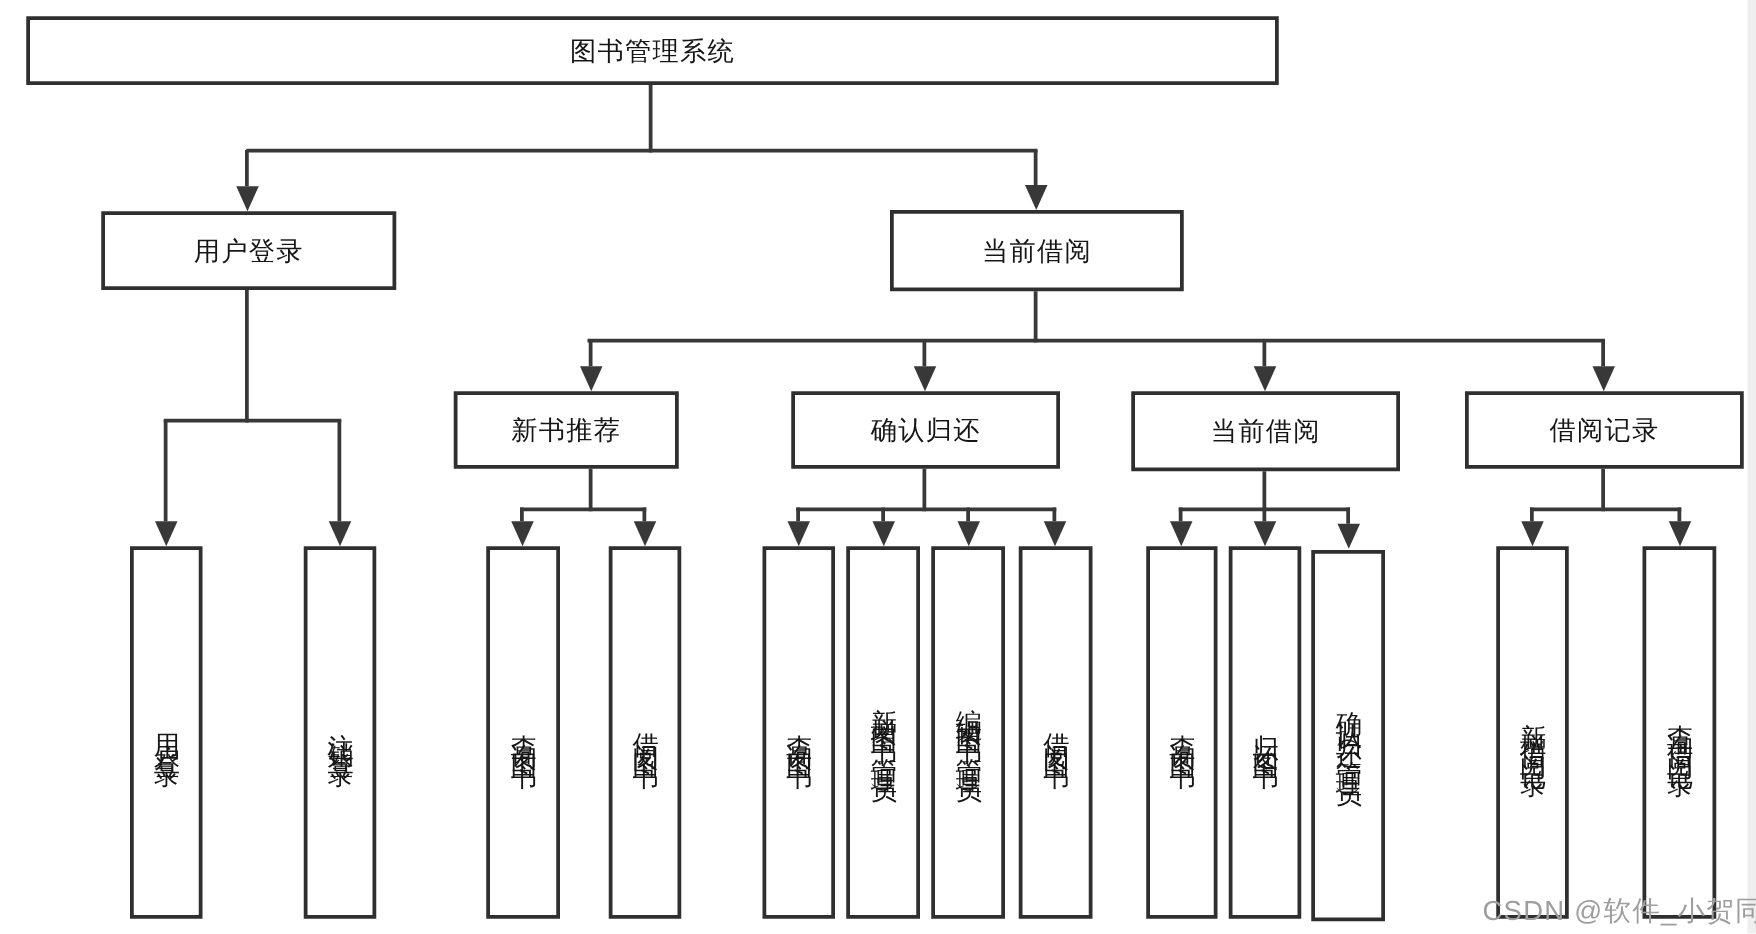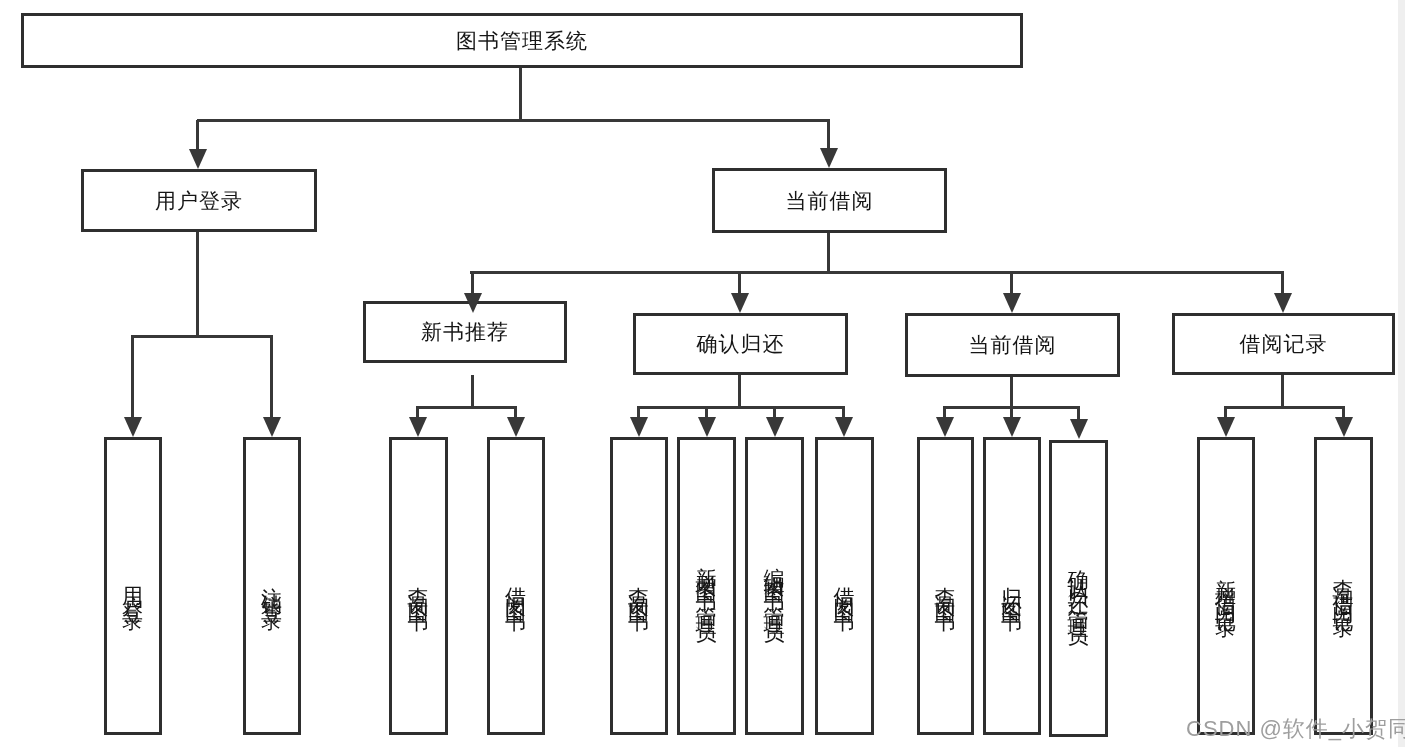--- a/index.html
+++ b/index.html
@@ -14,21 +14,21 @@
     font-size:21px; color:#161616; letter-spacing:1px;
   }
   .node.vert span {
     writing-mode:vertical-rl; text-orientation:mixed;
     letter-spacing:0.38em; font-size:21px; line-height:1;
   }
   
   #n-root            { left:21px;   top:13px;  width:1002px; height:55px; }
   #n-user-login      { left:81px;   top:169px; width:236px;  height:63px; }
   #n-book-mgmt       { left:712px;  top:168px; width:235px;  height:65px; }
-  #n-new-book-rec    { left:363px;  top:301px; width:204px;  height:62px; }
+  #n-new-book-rec    { left:363px;  top:313px; width:180px;  height:62px; }
   #n-book-borrow     { left:633px;  top:313px; width:215px;  height:62px; }
   #n-current-borrow  { left:905px;  top:313px; width:215px;  height:64px;align-items:center; }
   #n-borrow-record   { left:1172px; top:313px; width:223px;  height:62px; }
   #l-user-login      { left:104px;  top:437px; width:58px; height:298px; }
   #l-logout          { left:243px;  top:437px; width:58px; height:298px; }
   #l-query-book-a    { left:389px;  top:437px; width:59px; height:298px; }
   #l-borrow-book-a   { left:487px;  top:437px; width:58px; height:298px; }
   #l-query-book-b    { left:610px;  top:437px; width:58px; height:298px; }
   #l-add-book        { left:677px;  top:437px; width:59px; height:298px; }
   #l-edit-book       { left:745px;  top:437px; width:59px; height:298px; }

